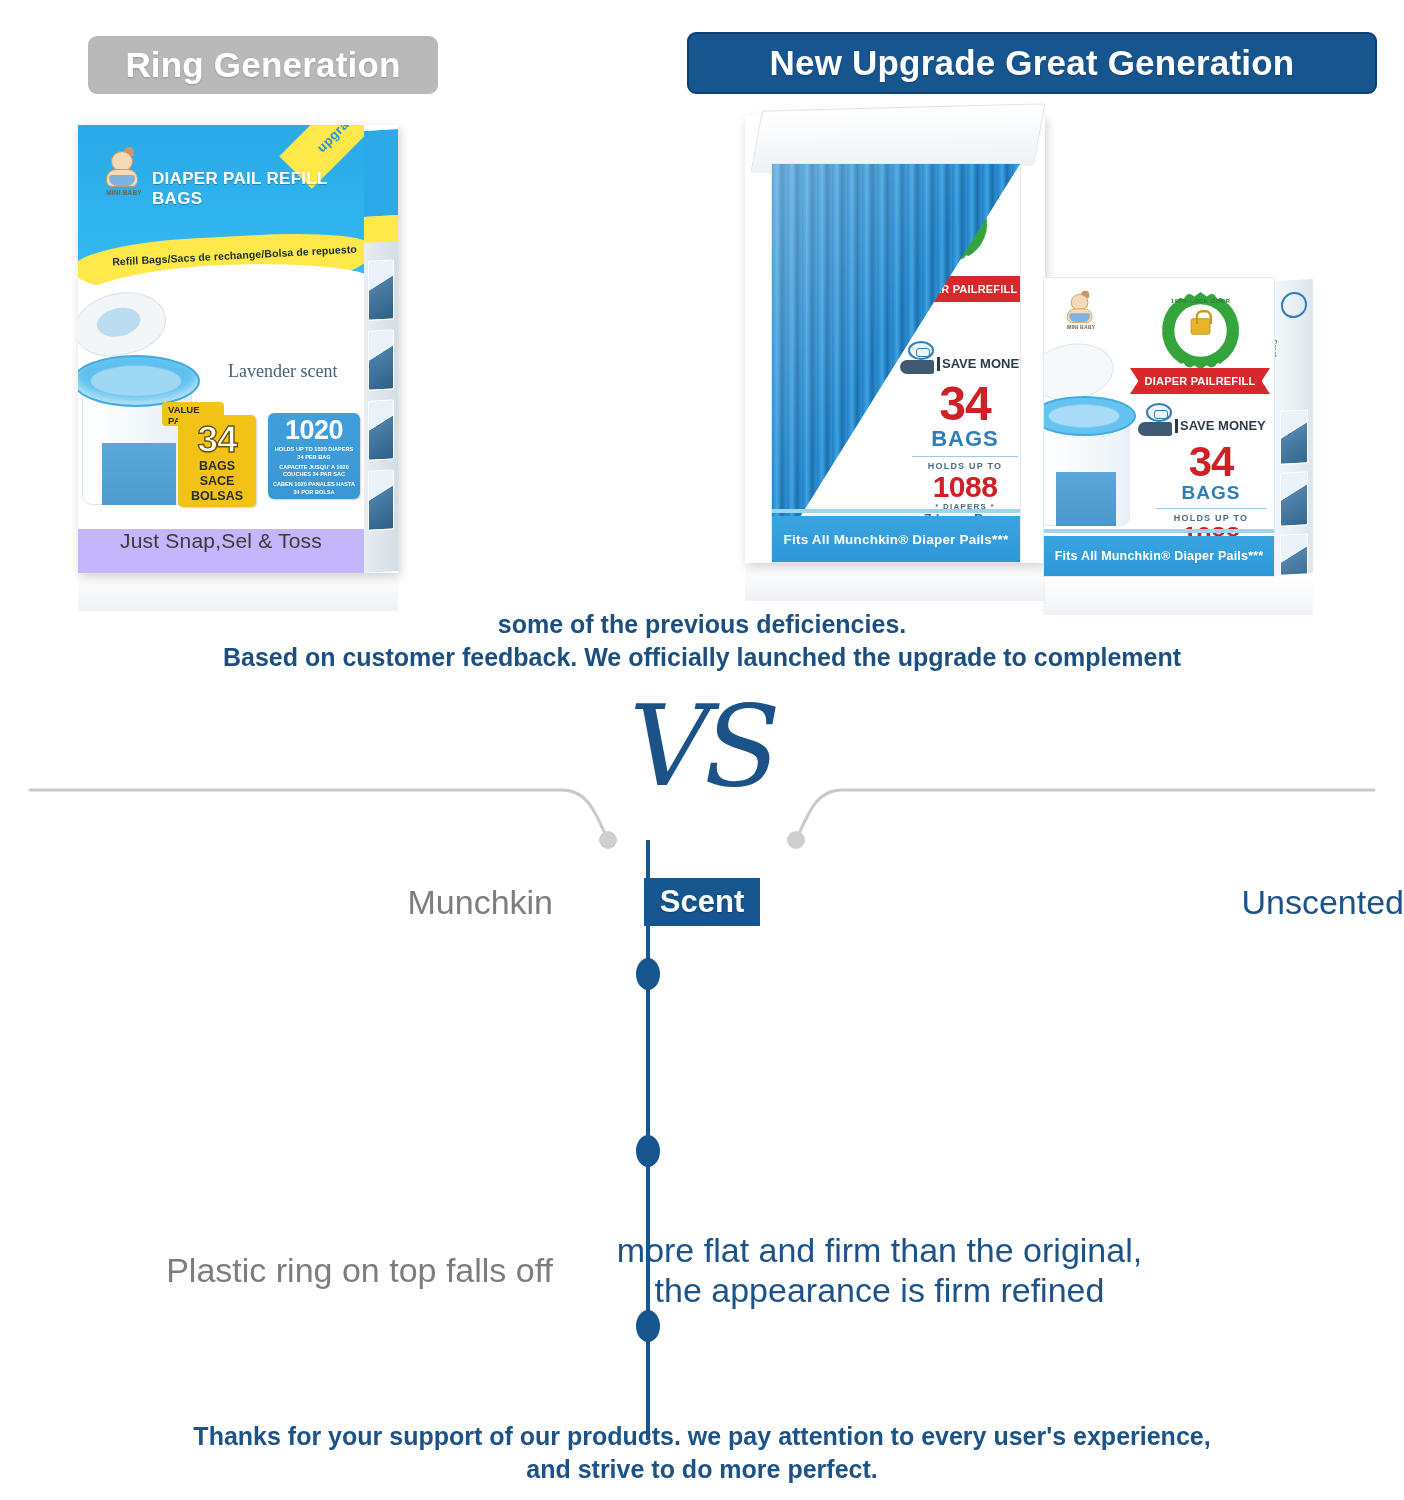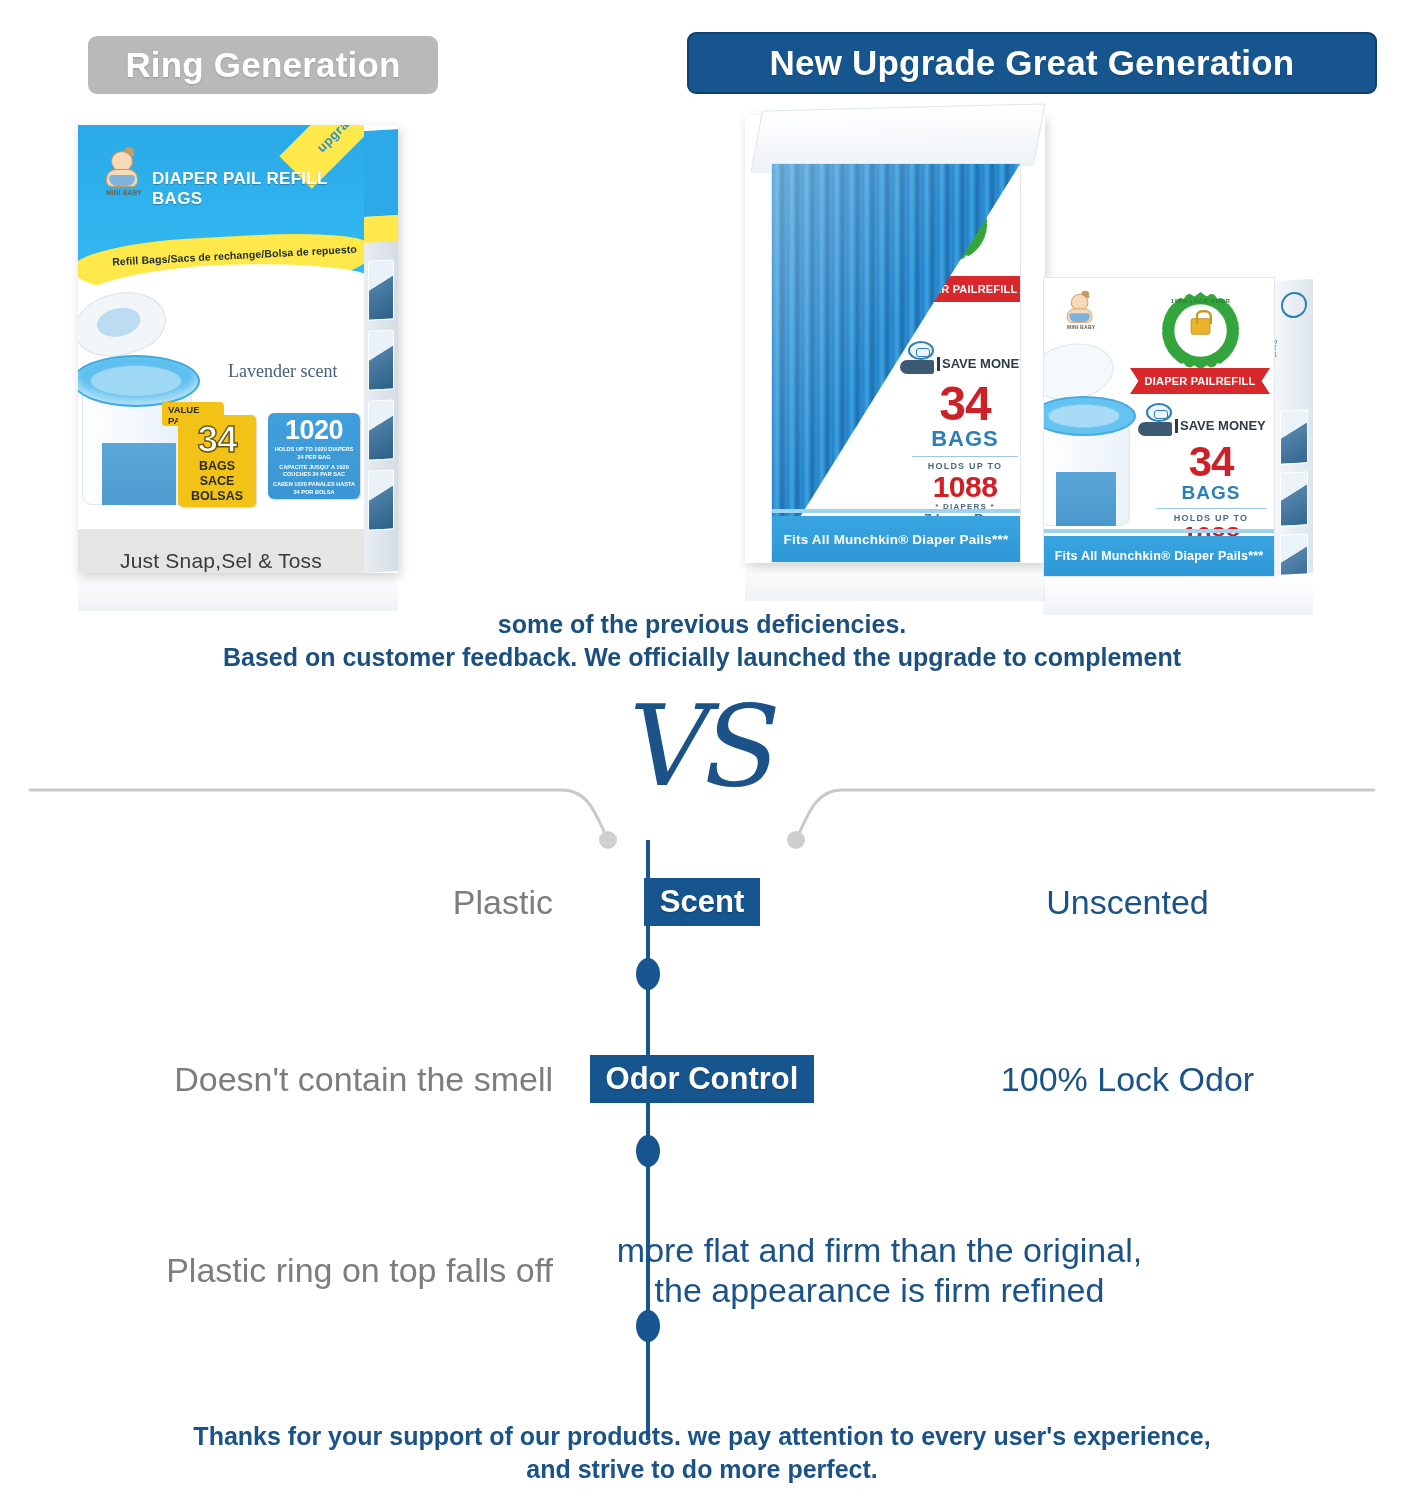--- a/index.html
+++ b/index.html
@@ -166,21 +166,21 @@
     text-align:center; font-size:27px; font-weight:bold; color:#fff;
     letter-spacing:-.5px; line-height:29px;
   }
   .cap-lines{
     text-align:center; font-size:5.6px; font-weight:bold; color:#fff;
     line-height:7.6px; padding:1px 4px 0;
   }
   .cap-lines div{ margin-bottom:2.5px; }
   .b1-bottom{
     position:absolute; left:0; bottom:0; width:100%; height:44px;
-    background:#e5e5e5; display:flex; align-items:flex-end; justify-content:center;
+    background:#c4b5fd; display:flex; align-items:flex-start; justify-content:center;
   }
   .b1-bottom span{
     font-size:21px; color:#3a3a3a; letter-spacing:.2px;
   }
   
   #box-first .side{
     position:absolute; left:286px; top:6px; width:34px; height:442px;
     background:linear-gradient(90deg,#e8eef2,#d3dde4);
     transform:skewY(-3.2deg); transform-origin:left top; overflow:hidden;
   }
@@ -388,21 +388,21 @@
     width:254px; display:flex; justify-content:center;
   }
   .row .mid .chip{
     background:#17558f; color:#fff; font-weight:bold;
     display:flex; align-items:center; justify-content:center;
     text-shadow:0 1px 2px rgba(0,0,0,.25);
     font-size:31px; padding:4px 16px; min-height:48px; white-space:nowrap;
     position:relative; z-index:2;
   }
   .row .right{
-    width:575px; text-align:center; padding-left:22px;
+    width:575px; text-align:right; padding-left:22px;
     font-size:34px; color:#1b5288; line-height:40px;
   }
   .dot{
     position:absolute; left:636px; width:24px; height:32px;
     background:#17558f; border-radius:50%; z-index:2;
   }
 
   
   #footer{
     position:absolute; left:0; top:1420px; width:1404px; text-align:center;
@@ -592,35 +592,28 @@
     <circle cx="608" cy="150" r="9" fill="#cfcfcf"></circle>
     <circle cx="796" cy="150" r="9" fill="#cfcfcf"></circle>
   </svg>
   <div id="vs-text">VS</div>
 </div>
 
 <div id="rows">
   <div id="spine"></div>
 
   <div class="row" style="top:38px;">
-    <div class="left">Plastic</div>
+    <div class="left">Munchkin</div>
     <div class="mid">
       <div class="chip">Scent</div>
     </div>
     <div class="right">Unscented</div>
   </div>
   <div class="dot" style="top:118px;"></div>
 
-  <div class="row" style="top:215px;">
-    <div class="left">Doesn't contain the smell</div>
-    <div class="mid">
-      <div class="chip">Odor Control</div>
-    </div>
-    <div class="right">100% Lock Odor</div>
-  </div>
   <div class="dot" style="top:295px;"></div>
 
   <div class="row" style="top:390px;">
     <div class="left">Plastic ring on top falls off</div>
     <div class="right" style="text-align:center;padding-left:34px;">more flat and firm than the original, the appearance is firm refined</div>
   </div>
   <div class="dot" style="top:470px;"></div>
 </div>
 
 <div id="footer">

